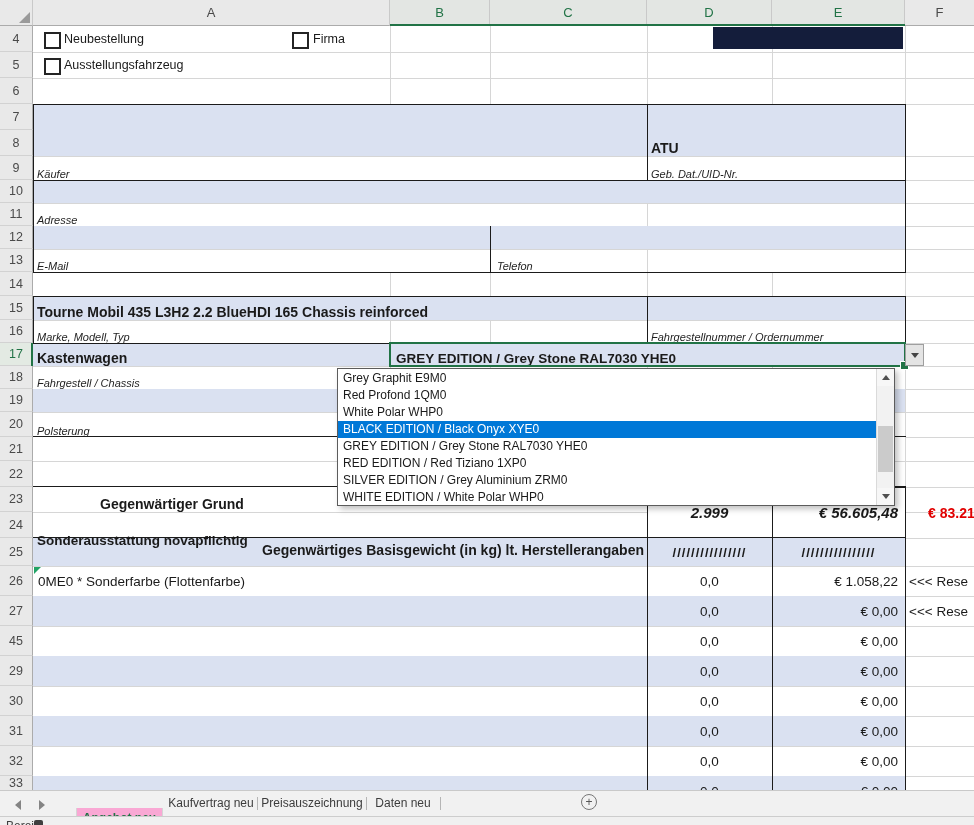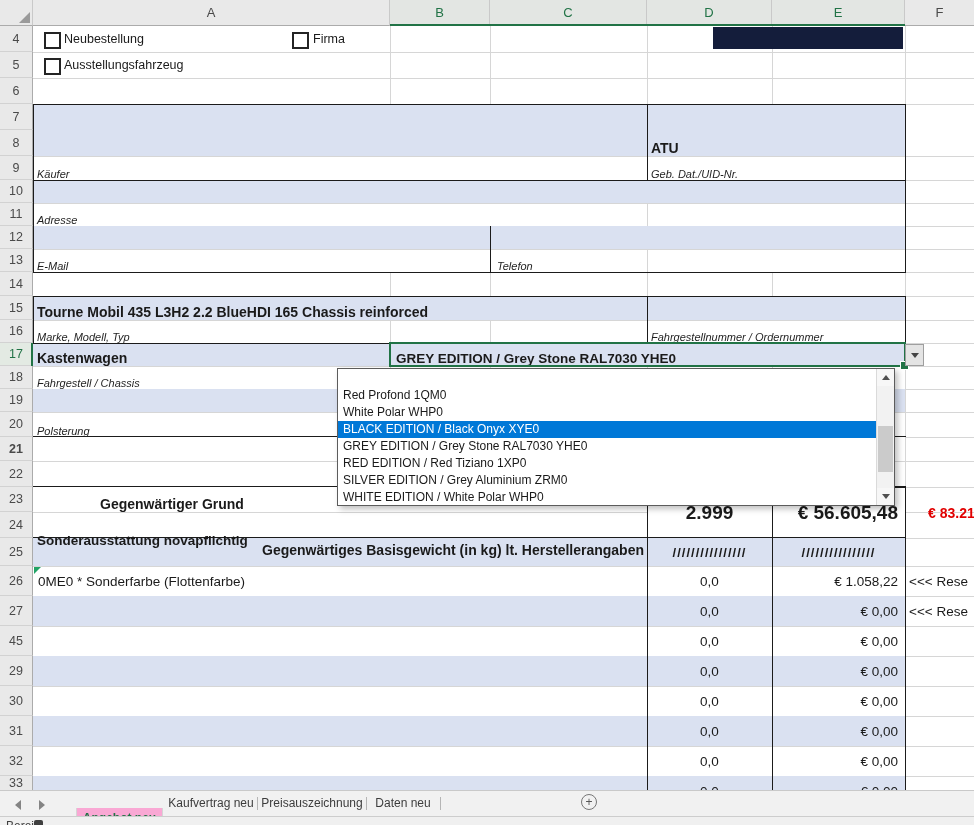--- a/index.html
+++ b/index.html
@@ -21,21 +21,21 @@
   .vlb{position:absolute;width:1px;background:#1b1b1b;z-index:4;}
   .hlb{position:absolute;height:1px;background:#1b1b1b;z-index:4;}
   .box{position:absolute;border:1px solid #1b1b1b;box-sizing:border-box;z-index:4;background:transparent;}
   .band{position:absolute;background:#DAE1F1;z-index:1;}
   
   .txt{position:absolute;display:flex;align-items:flex-end;font-size:13.5px;z-index:5;white-space:nowrap;}
   .ctr{align-items:center;}
   .lbl{font-style:italic;font-size:11px;color:#1f1f1f;padding-bottom:3px;}
   .b{font-weight:bold;}
   .t14{font-size:14px;}
-  .t15{font-size:19px;}
+  .t15{font-size:15px;font-style:italic;}
   .red{color:#E10000;}
   .jend{justify-content:flex-end;}
   .jctr{justify-content:center;}
   
   .cb{position:absolute;width:13px;height:13px;background:#fff;border:2px solid #242424;z-index:5;}
   
   .selbox{position:absolute;border:2px solid #217346;box-sizing:border-box;z-index:6;}
   .fillhandle{position:absolute;width:7px;height:7px;background:#217346;border:1px solid #fff;z-index:7;}
   
   .ddbtn{position:absolute;left:905px;top:344px;width:19px;height:22px;background:#E4E4E4;
@@ -100,21 +100,21 @@
   <div class="rh" style="top:226px;height:23px;">12</div>
   <div class="rh" style="top:249px;height:23px;">13</div>
   <div class="rh" style="top:272px;height:24px;">14</div>
   <div class="rh" style="top:296px;height:24px;">15</div>
   <div class="rh" style="top:320px;height:23px;">16</div>
   <div class="rh sel" style="top:343px;height:23px;">17</div>
   <div class="abs" style="left:31px;top:343px;width:2px;height:23px;background:#217346;z-index:3;"></div>
   <div class="rh" style="top:366px;height:23px;">18</div>
   <div class="rh" style="top:389px;height:23px;">19</div>
   <div class="rh" style="top:412px;height:25px;">20</div>
-  <div class="rh" style="top:437px;height:24px;font-weight:bold;">21</div>
+  <div class="rh" style="top:437px;height:24px;">21</div>
   <div class="rh" style="top:461px;height:26px;">22</div>
   <div class="rh" style="top:487px;height:25px;">23</div>
   <div class="rh" style="top:512px;height:26px;">24</div>
   <div class="rh" style="top:538px;height:28px;">25</div>
   <div class="rh" style="top:566px;height:30px;">26</div>
   <div class="rh" style="top:596px;height:30px;">27</div>
   <div class="rh" style="top:626px;height:30px;">45</div>
   <div class="rh" style="top:656px;height:30px;">29</div>
   <div class="rh" style="top:686px;height:30px;">30</div>
   <div class="rh" style="top:716px;height:30px;">31</div>
@@ -250,20 +250,21 @@
   <div class="txt ctr jend" style="left:772px;top:776px;width:126px;height:30px;">€ 0,00</div>
 
   <div class="selbox" style="left:389px;top:342px;width:517px;height:25px;"></div>
   <div class="fillhandle" style="left:900px;top:361px;"></div>
 
   <div class="ddbtn">
       <span class="tri"></span>
     </div>
 
   <div class="panel">
+    <div class="dditem" style="top:1px;">Grey Graphit E9M0</div>
     <div class="dditem" style="top:18px;">Red Profond 1QM0</div>
     <div class="dditem" style="top:35px;">White Polar WHP0</div>
     <div class="dditem sel" style="top:52px;">BLACK EDITION / Black Onyx XYE0</div>
     <div class="dditem" style="top:69px;">GREY EDITION / Grey Stone RAL7030 YHE0</div>
     <div class="dditem" style="top:86px;">RED EDITION / Red Tiziano 1XP0</div>
     <div class="dditem" style="top:103px;">SILVER EDITION / Grey Aluminium ZRM0</div>
     <div class="dditem" style="top:120px;">WHITE EDITION / White Polar WHP0</div>
     <div class="sb">
       <div class="sbbtn" style="top:0;">
           <span class="triup"></span>

